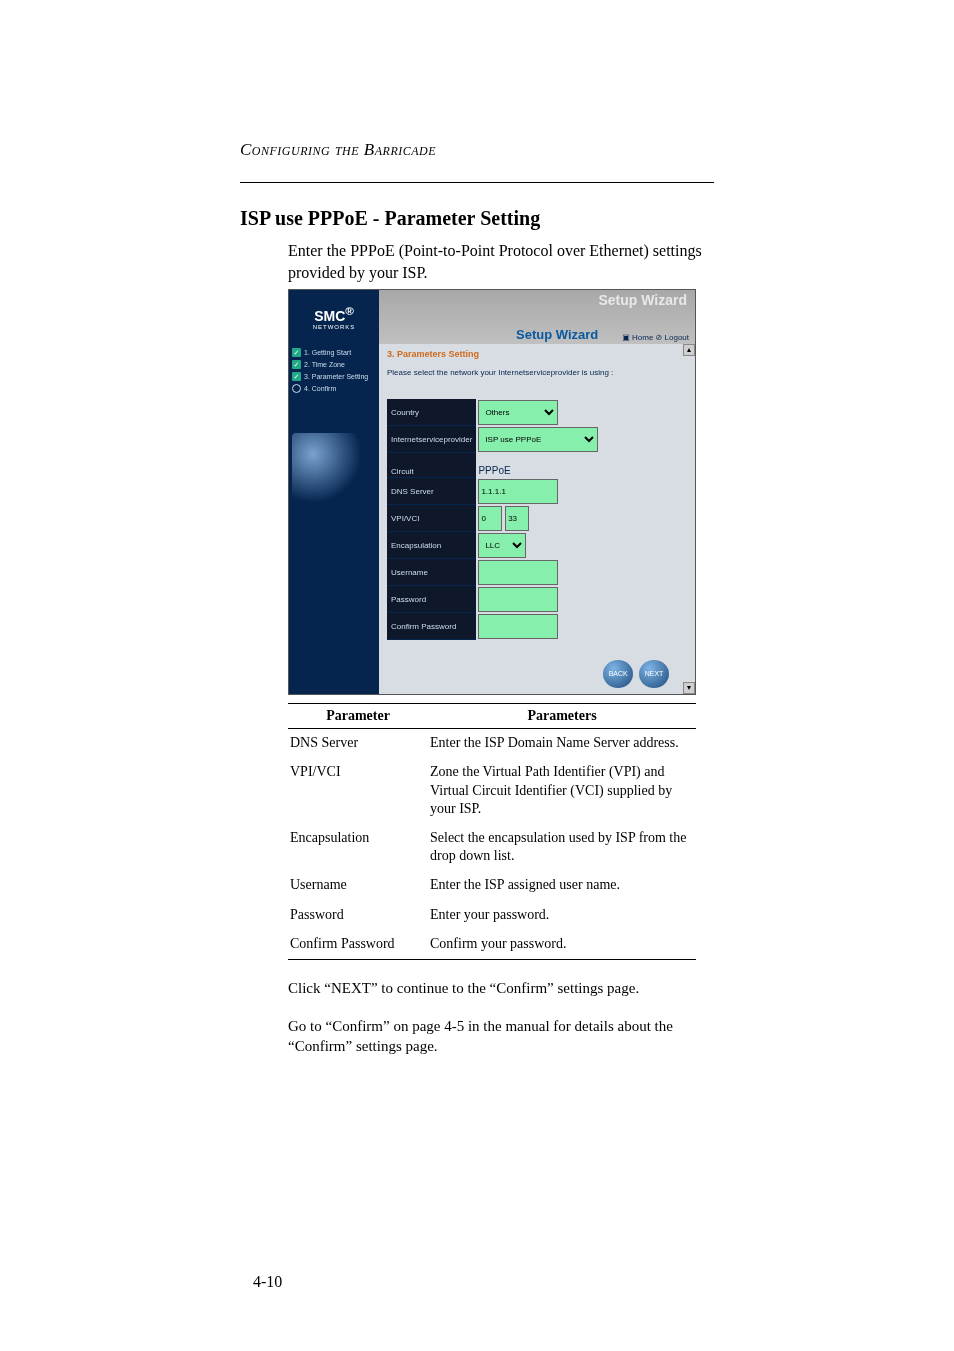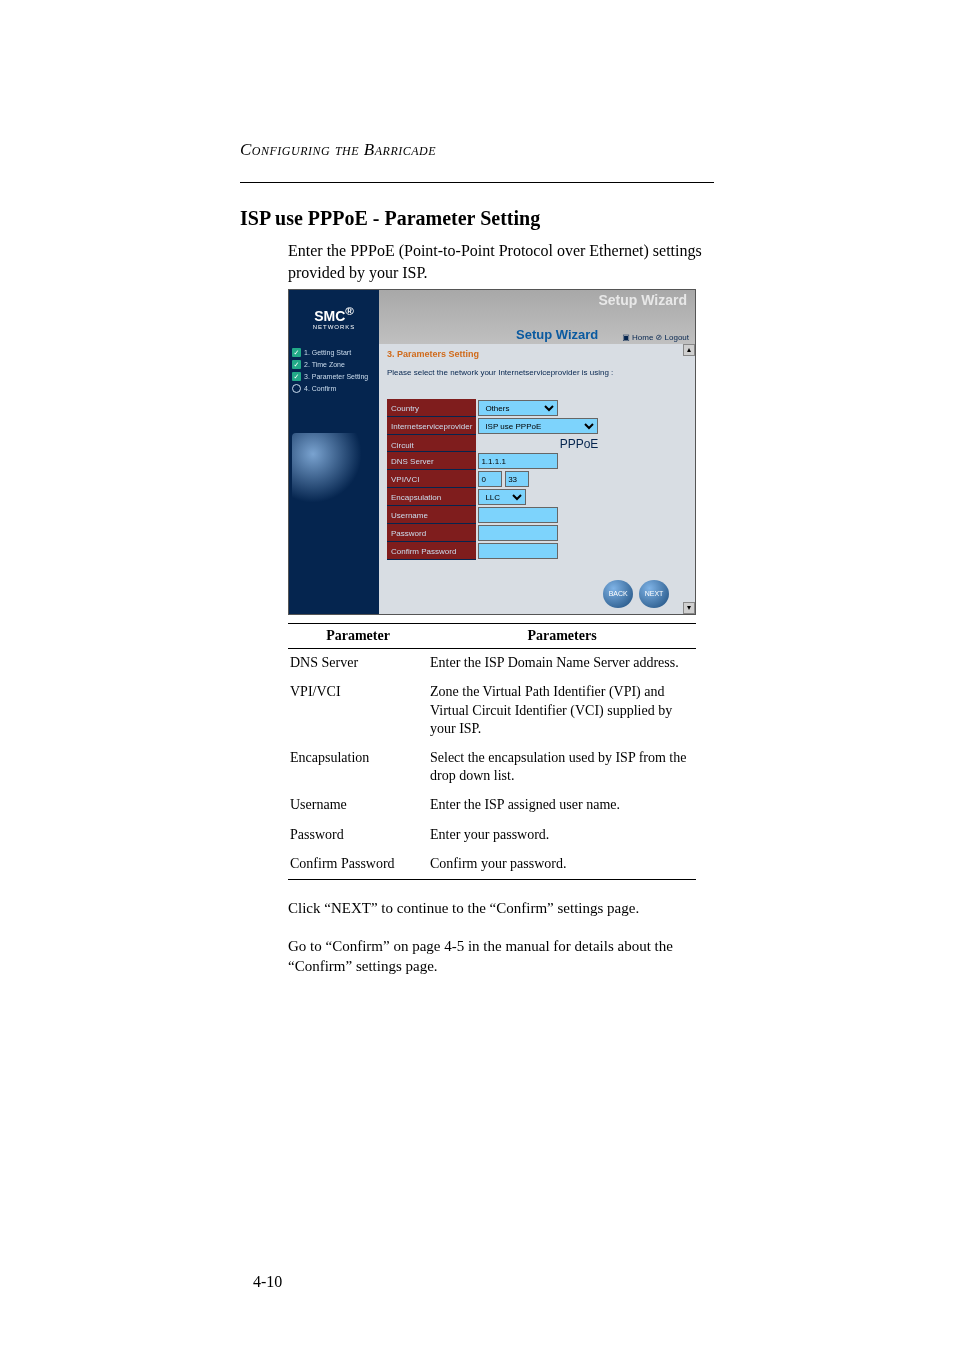--- a/index.html
+++ b/index.html
@@ -118,38 +118,38 @@
       line-height: 10px;
     }
     .ss-scroll-up { top: 0; }
     .ss-scroll-down { bottom: 0; }
     .ss-param-title { color:#d06a1a; font-weight:bold; font-size:9px; margin-bottom:9px; }
     .ss-param-sub { color:#05254f; font-size:8px; margin-bottom:22px; }
     .ss-form { display:table; }
     .ss-row { display:table-row; }
     .ss-lbl {
       display:table-cell;
-      background:#7f1d1d;
+      background:#0f172a;
       color:#cde;
       font-size:8px;
       padding:1px 4px 1px 4px;
       white-space:nowrap;
       border-bottom:1px solid #05254f;
     }
     .ss-val {
       display:table-cell;
       padding:1px 0 1px 2px;
     }
     .ss-input, .ss-select {
       font-size:8px;
       font-family: Arial;
-      height:16px;
+      height:25px;
       padding: 0 2px;
       border:1px solid #666;
-      background:#7dd3fc;
+      background:#86efac;
     }
     .ss-w1 { width:80px; }
     .ss-w2 { width:120px; }
     .ss-w3 { width:48px; }
     .ss-sm { width:24px; }
     .ss-btns {
       text-align: right;
       margin-top: 20px;
       padding-right: 18px;
     }
@@ -254,21 +254,21 @@
         <div class="ss-row">
             <div class="ss-lbl">Country</div>
             <div class="ss-val"><select class="ss-select ss-w1"><option>Others</option></select></div>
           </div>
         <div class="ss-row">
             <div class="ss-lbl">Internetserviceprovider</div>
             <div class="ss-val"><select class="ss-select ss-w2"><option>ISP use PPPoE</option></select></div>
           </div>
         <div class="ss-row">
             <div class="ss-lbl">Circuit</div>
-            <div class="ss-val" style="color:#05254f;font-size:12px;padding-top:2px;text-align:right;">PPPoE</div>
+            <div class="ss-val" style="color:#05254f;font-size:10px;padding-top:12px;">PPPoE</div>
           </div>
         <div class="ss-row">
             <div class="ss-lbl">DNS Server</div>
             <div class="ss-val"><input class="ss-input ss-w1" value="1.1.1.1" style=""></div>
           </div>
         <div class="ss-row">
             <div class="ss-lbl">VPI/VCI</div>
             <div class="ss-val"><input class="ss-input ss-sm" value="0" style=""> <input class="ss-input ss-sm" value="33" style=""></div>
           </div>
         <div class="ss-row">

